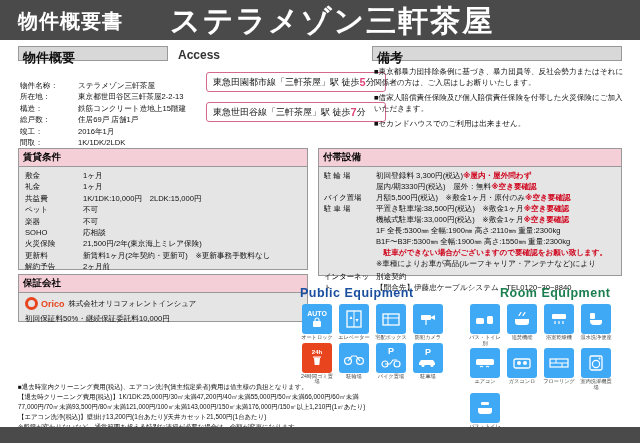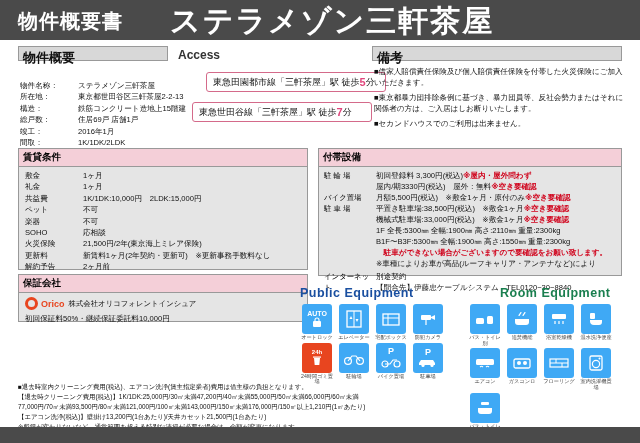--- a/index.html
+++ b/index.html
@@ -70,32 +70,32 @@
         <div class="v">1K/1DK/2LDK</div>
       </div>
   </div>
 
   <div class="access-title" style="left:178px;top:48px;">Access</div>
   <div class="accessbox" style="left:182px;top:72px;width:180px;height:20px;">
     <span>東急田園都市線「三軒茶屋」駅 徒歩</span>
     <span class="pinknum">5</span>
     <span>分</span>
   </div>
-  <div class="accessbox" style="left:168px;top:102px;width:180px;height:20px;">
+  <div class="accessbox" style="left:182px;top:102px;width:180px;height:20px;">
     <span>東急世田谷線「三軒茶屋」駅 徒歩</span>
     <span class="pinknum">7</span>
     <span>分</span>
   </div>
 
   <div class="panel" style="left:372px;top:46px;width:250px;height:15px;background:#d8d8d8;">
     <div class="sec-label" style="padding:2px 4px;">備考</div>
   </div>
   <div style="position:absolute;left:374px;top:66px;width:250px;" class="txt">
+    <div style="margin-bottom:4px;">■東京都暴力団排除条例に基づき、暴力団員等、反社会勢力またはそれに関係者の方は、ご入居はしお断りいたします。</div>
     <div style="margin-bottom:4px;">■借家人賠償責任保険及び個人賠償責任保険を付帯した火災保険にご加入いただきます。</div>
-    <div style="margin-bottom:4px;">■東京都暴力団排除条例に基づき、暴力団員等、反社会勢力またはそれに関係者の方は、ご入居はしお断りいたします。</div>
     <div>■セカンドハウスでのご利用は出来ません。</div>
   </div>
 
   <div class="panel" style="left:18px;top:148px;width:290px;height:122px;">
     <div class="hdr hdr-pink">賃貸条件</div>
     <div style="padding:3px 6px;">
       <div class="row">
           <div class="k">敷金</div>
           <div class="v">1ヶ月</div>
         </div>

